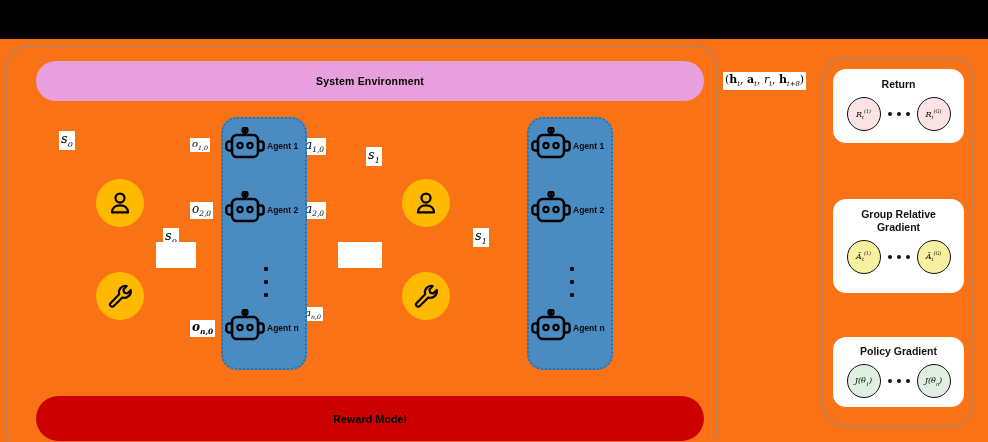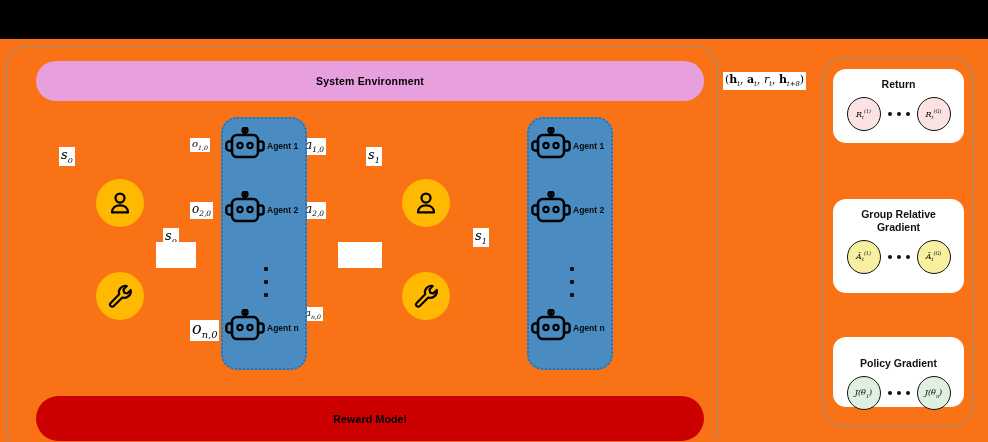--- a/index.html
+++ b/index.html
@@ -53,21 +53,21 @@
         padding:2px 2px;white-space:nowrap;line-height:1;}
   #trajectory-label .bf{font-weight:bold;font-style:normal;}
   #trajectory-label .it{font-style:italic;}
   #trajectory-label sub{font-size:.62em;font-style:italic;}
 
   
   .card{position:absolute;left:833px;background:#fff;border-radius:13px;
         display:flex;flex-direction:column;align-items:center;box-sizing:border-box;}
   #card-return{top:30px;width:131px;height:74px;padding-top:9px;}
   #card-advantage{top:160px;width:131px;height:94px;padding-top:9px;}
-  #card-policy{top:298px;width:131px;height:70px;padding-top:20px;}
+  #card-policy{top:298px;width:131px;height:70px;padding-top:8px;}
   .card-title{font-size:10.5px;font-weight:bold;color:#111;text-align:left;line-height:1.22;}
   .card-row{display:flex;align-items:center;justify-content:center;gap:7px;margin-top:6px;width:100%;}
   .node{width:32px;height:32px;border-radius:50%;border:1.6px solid #111;
         display:flex;align-items:center;justify-content:center;
         font-family:"DejaVu Serif","Liberation Serif",serif;font-style:italic;font-size:8px;color:#000;}
   .node.pink{background:#fbe3e3;}
   .node.yellow{background:#f7f0a0;}
   .node.green{background:#dff0e0;}
   .node .sup{font-size:.62em;vertical-align:super;font-style:italic;}
   .node .sb{font-size:.62em;vertical-align:sub;font-style:italic;}
@@ -82,41 +82,41 @@
   <div class="dotted-panel" id="env-panel"></div>
 
   <div class="pill" id="system-environment">
     <span class="pill-label">System Environment</span>
   </div>
 
   <div class="pill" id="reward-model">
     <span class="pill-label">Reward Model</span>
   </div>
 
-  <div class="mlabel" style="left:59px;top:108px;font-size:13px;">s<sub>0</sub></div>
+  <div class="mlabel" style="left:59px;top:92px;font-size:13px;">s<sub>0</sub></div>
 
   <div class="badge" style="left:96px;top:140px;">
     <svg width="30" height="30" viewBox="0 0 24 24">
       <circle cx="12" cy="8" r="3.6" fill="none" stroke="#000" stroke-width="1.8"></circle>
       <path d="M5.6 19.5c0-3.6 2.9-5.6 6.4-5.6s6.4 2 6.4 5.6z" fill="none" stroke="#000" stroke-width="1.8" stroke-linejoin="round"></path>
     </svg>
   </div>
 
   <div class="badge" style="left:96px;top:233px;">
     <svg width="28" height="28" viewBox="0 0 24 24">
       <path d="M17.8 3.4a5.6 5.6 0 0 0-6.5 7.2L4 17.9a1.9 1.9 0 0 0 2.7 2.7l7.3-7.3a5.6 5.6 0 0 0 7.2-6.5l-3 3-2.6-.7-.7-2.6z" fill="none" stroke="#000" stroke-width="1.8" stroke-linejoin="round"></path>
     </svg>
   </div>
 
   <div class="mlabel" style="left:163px;top:189px;font-size:13px;">s<sub>0</sub></div>
   <div class="blank-rect" style="left:156px;top:203px;width:40px;height:26px;"></div>
 
   <div class="mlabel" style="left:190px;top:99px;font-size:10px;">o<sub>1,0</sub></div>
   <div class="mlabel" style="left:190px;top:163px;font-size:12px;">o<sub>2,0</sub></div>
-  <div class="mlabel" style="left:190px;top:281px;font-size:16px;">o<sub>n,0</sub></div>
+  <div class="mlabel" style="left:190px;top:281px;font-size:12px;font-weight:bold;">o<sub>n,0</sub></div>
 
   <div class="mlabel" style="left:303px;top:99px;font-size:12px;">a<sub>1,0</sub></div>
   <div class="mlabel" style="left:303px;top:163px;font-size:12px;">a<sub>2,0</sub></div>
   <div class="mlabel" style="left:303px;top:268px;font-size:10px;">a<sub>n,0</sub></div>
 
   <div class="agent-column" id="agent-column-left">
     <div class="agent" style="top:8px;">
       <svg class="robot-ico" width="44" height="36" viewBox="0 0 44 36">
         <line x1="22" y1="2" x2="22" y2="8" stroke="#000" stroke-width="2.2"></line>
         <circle cx="22" cy="3.2" r="2.6" fill="none" stroke="#000" stroke-width="2.2"></circle>

